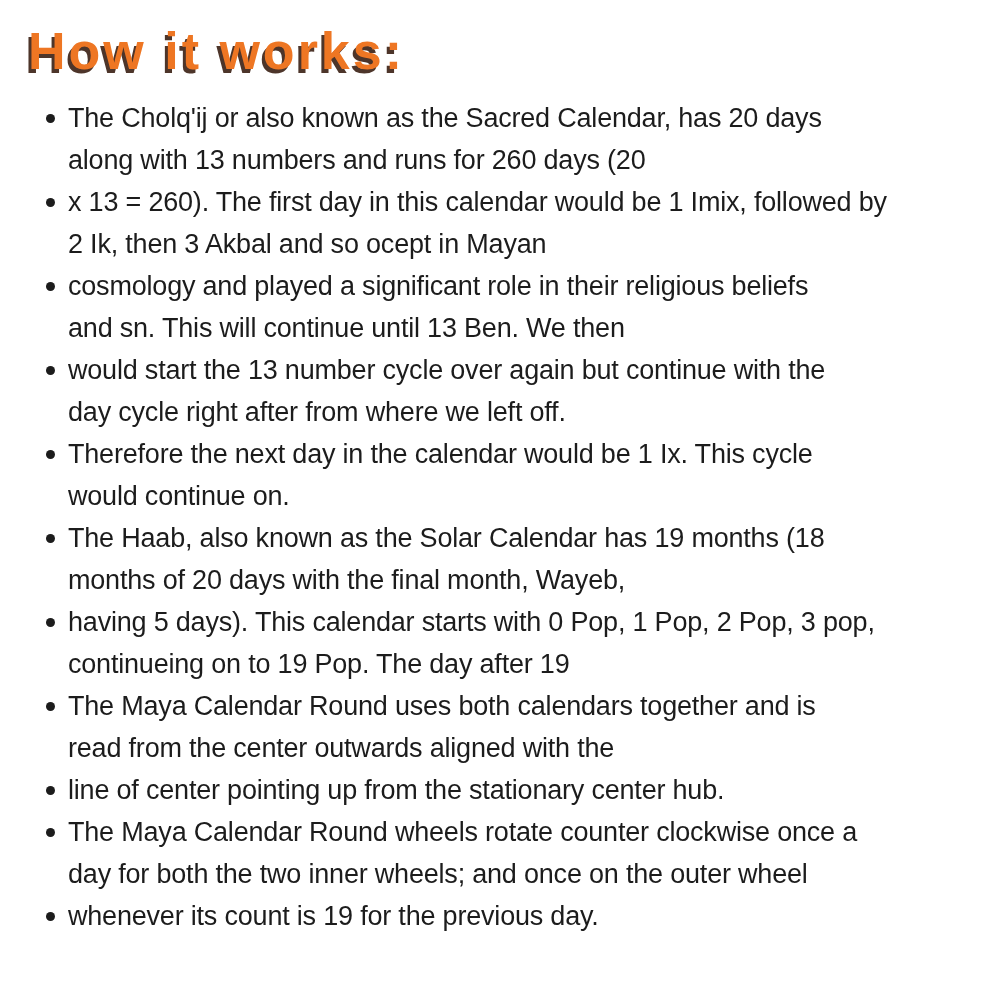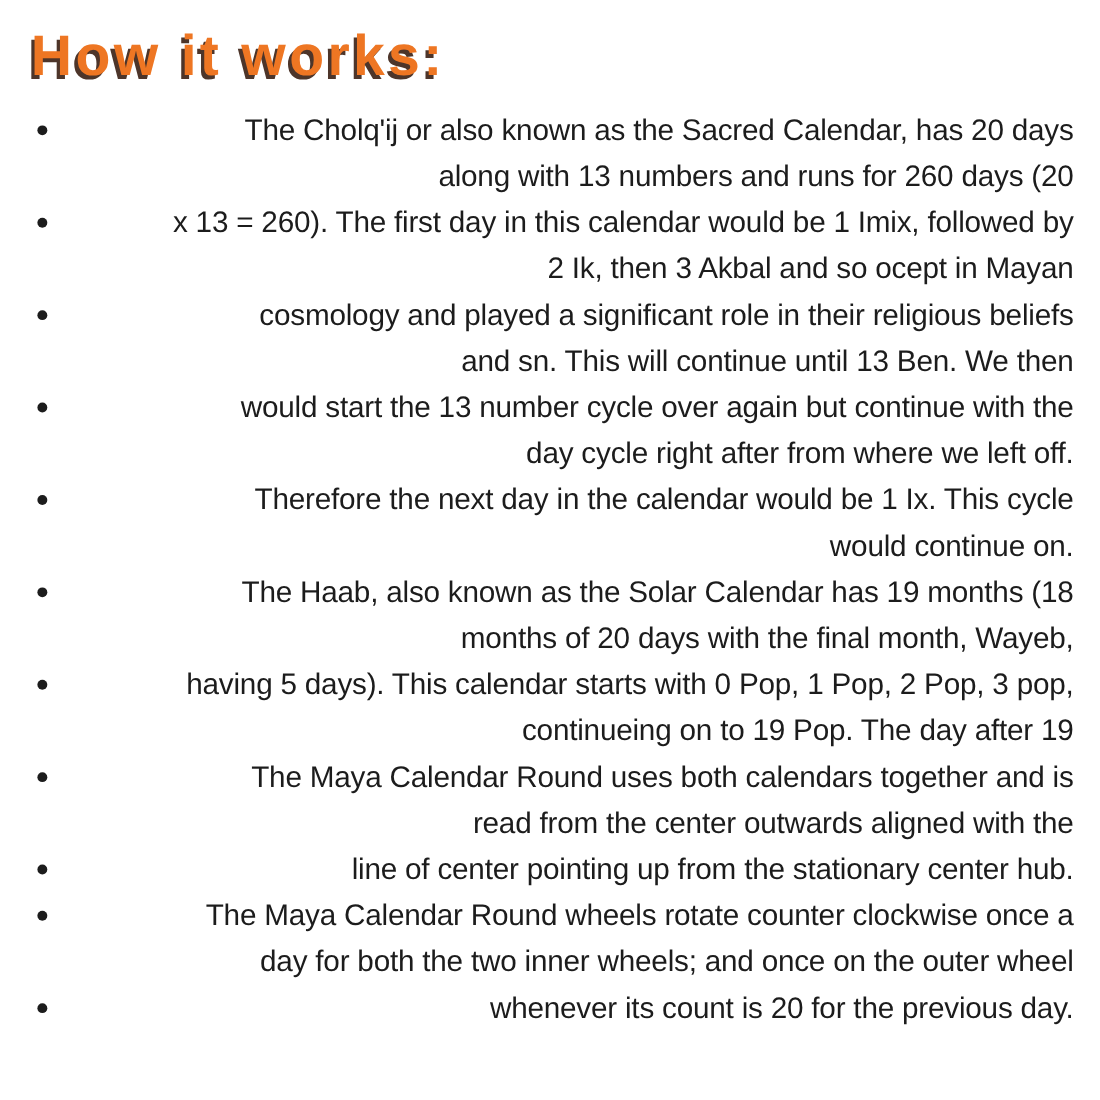--- a/index.html
+++ b/index.html
@@ -20,24 +20,23 @@
   }
   h1.title {
     margin: 6px 0 18px 0;
     font-family: Liberation Sans, sans-serif;
     font-weight: 800;
     font-size: 52px;
     letter-spacing: 3px;
     line-height: 1.05;
   }
   ul.bullets {
-    margin: 0;
+    margin: 12px;
     padding: 0 0 0 6px;
     list-style: none;
-    text-align: right;
   }
   ul.bullets li {
     position: relative;
     padding-left: 22px;
     margin: 0;
     font-size: 27px;
     line-height: 42px;
     letter-spacing: -0.2px;
     white-space: nowrap;
     color: #1c1c1c;
@@ -62,15 +61,15 @@
       <li>The Cholq'ij or also known as the Sacred Calendar, has 20 days<br>along with 13 numbers and runs for 260 days (20</li>
       <li>x 13 = 260). The first day in this calendar would be 1 Imix, followed by<br>2 Ik, then 3 Akbal and so ocept in Mayan</li>
       <li>cosmology and played a significant role in their religious beliefs<br>and sn. This will continue until 13 Ben. We then</li>
       <li>would start the 13 number cycle over again but continue with the<br>day cycle right after from where we left off.</li>
       <li>Therefore the next day in the calendar would be 1 Ix. This cycle<br>would continue on.</li>
       <li>The Haab, also known as the Solar Calendar has 19 months (18<br>months of 20 days with the final month, Wayeb,</li>
       <li>having 5 days). This calendar starts with 0 Pop, 1 Pop, 2 Pop, 3 pop,<br>continueing on to 19 Pop. The day after 19</li>
       <li>The Maya Calendar Round uses both calendars together and is<br>read from the center outwards aligned with the</li>
       <li>line of center pointing up from the stationary center hub.</li>
       <li>The Maya Calendar Round wheels rotate counter clockwise once a<br>day for both the two inner wheels; and once on the outer wheel</li>
-      <li>whenever its count is 20 for the previous day.</li>
+      <li>whenever its count is 19 for the previous day.</li>
     </ul>
 </div>
 
 </body></html>

